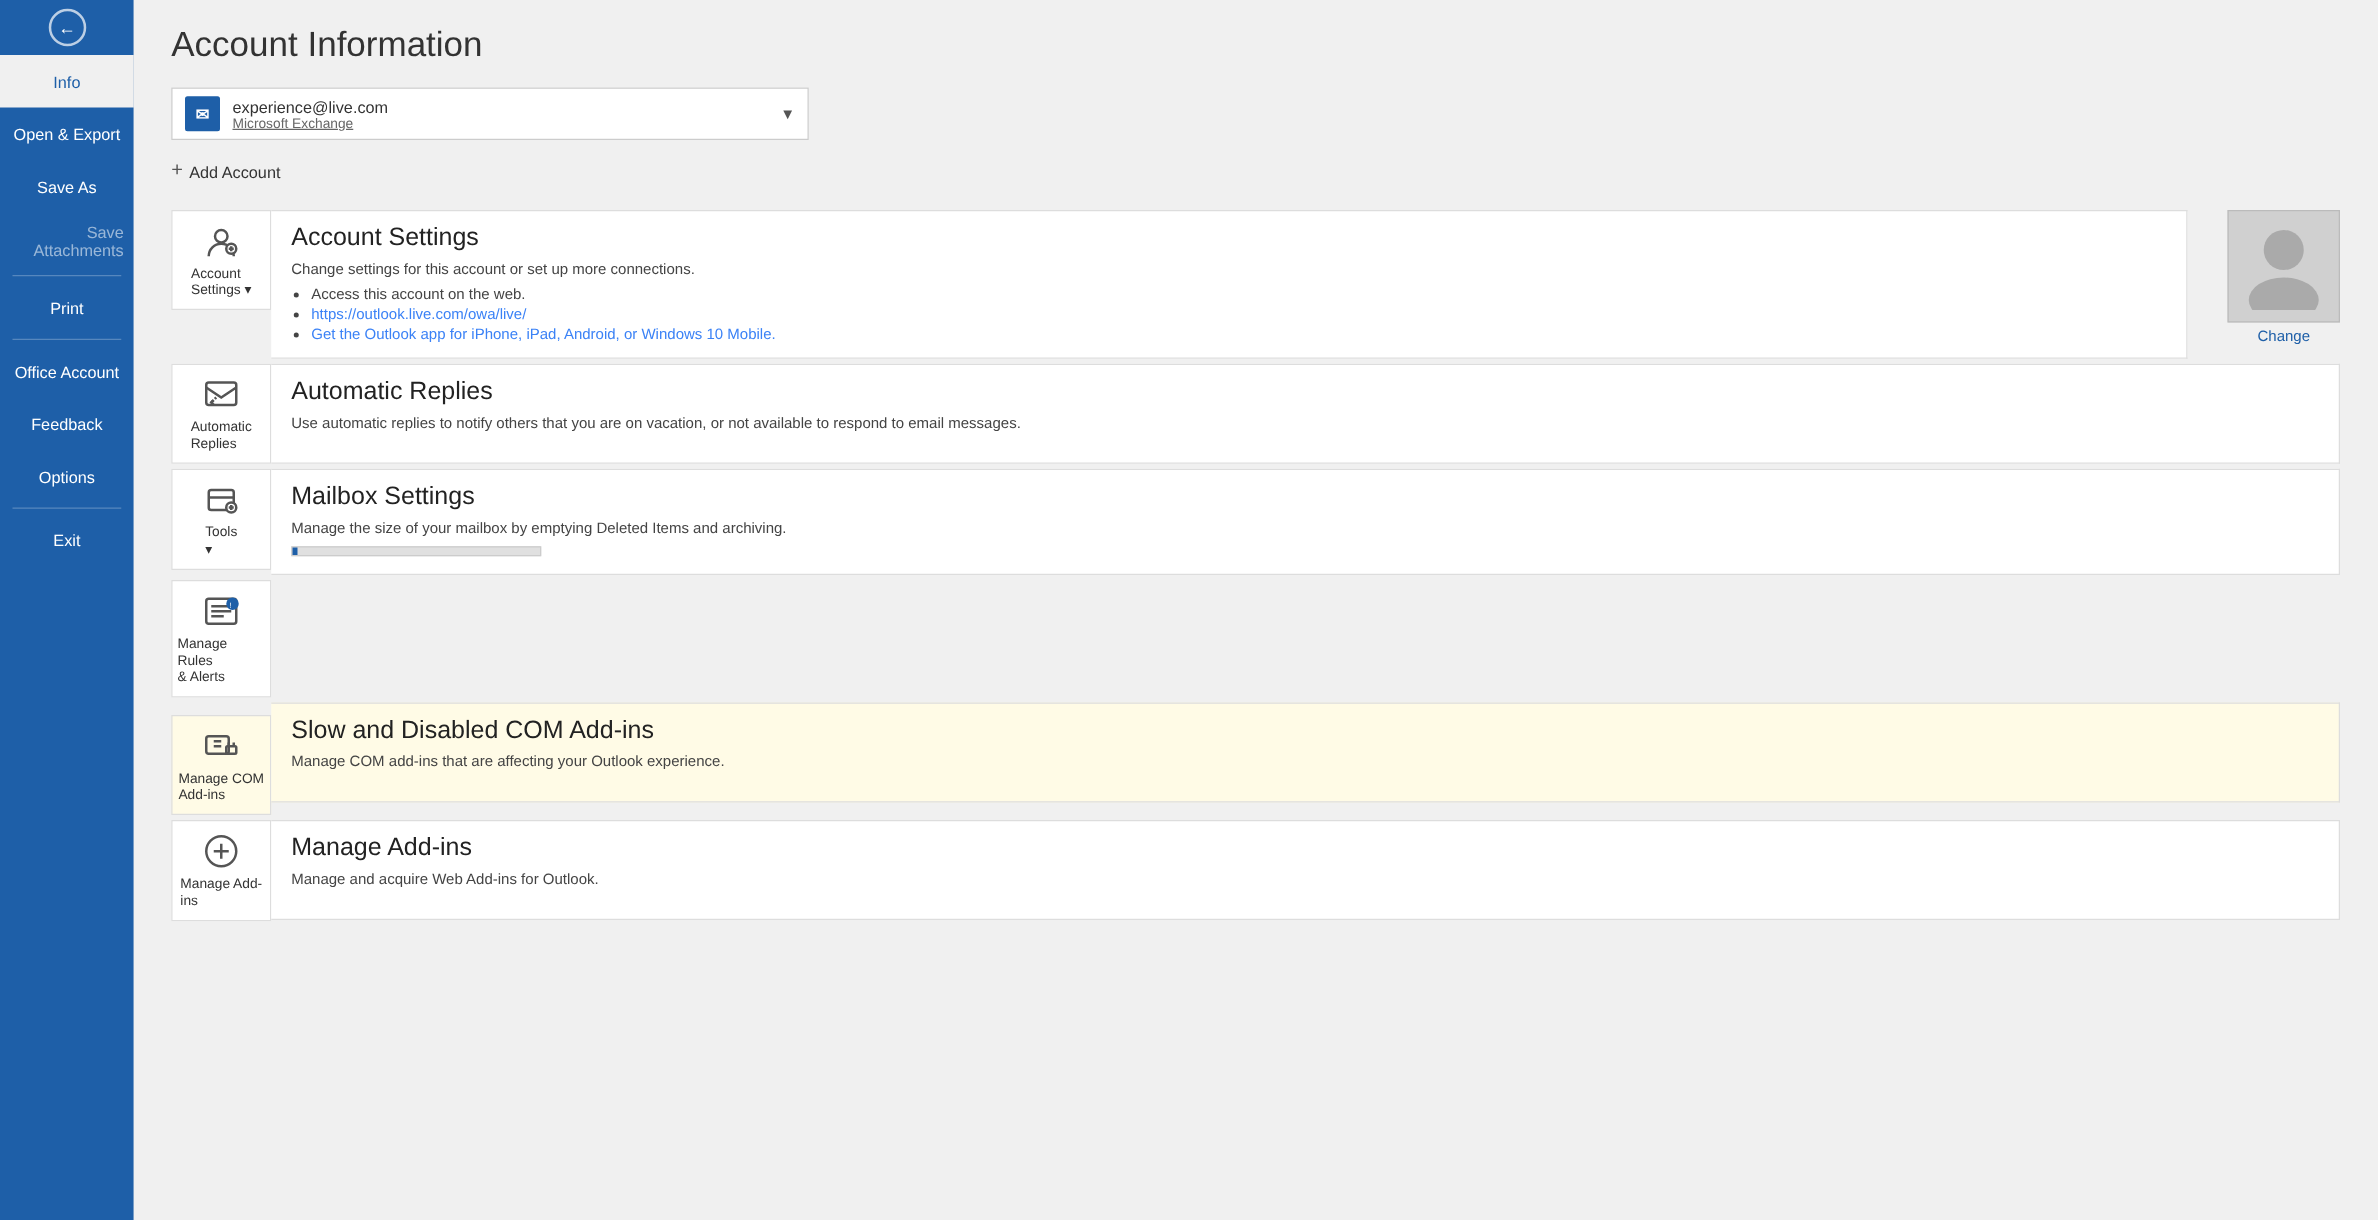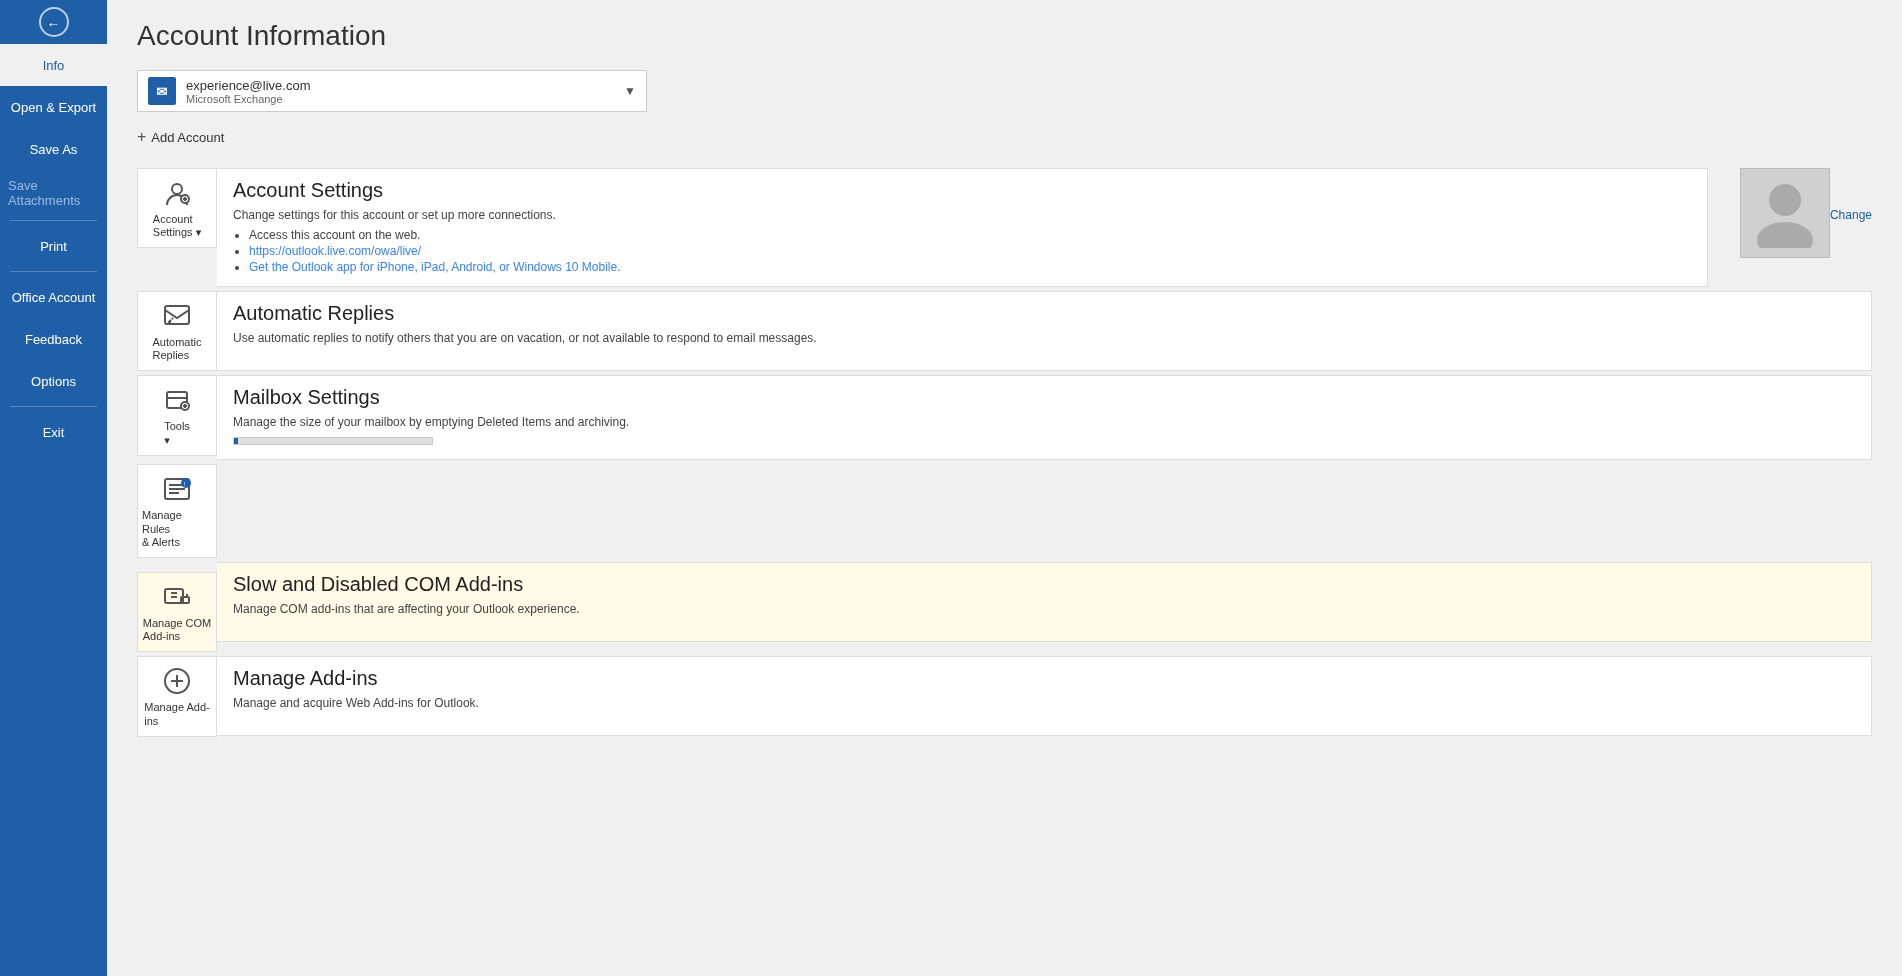--- a/index.html
+++ b/index.html
@@ -34,21 +34,21 @@
       font-size: 14px;
     }
     .sidebar-item {
       display: flex;
       align-items: center;
       justify-content: center;
       padding: 8px 8px;
       color: white;
       font-size: 13px;
       cursor: pointer;
-      text-align: left;
+      text-align: right;
       min-height: 42px;
     }
     .sidebar-item.active { background: #f0f0f0; color: #1e5fa8; }
     .sidebar-divider {
       height: 1px;
       background: rgba(255,255,255,0.25);
       margin: 4px 10px;
     }
     .sidebar-item.dim { color: rgba(255,255,255,0.55); cursor: default; }
 
@@ -90,21 +90,21 @@
       margin-right: 10px;
       flex-shrink: 0;
     }
     .account-icon-inner {
       color: white;
       font-size: 13px;
       font-weight: bold;
     }
     .account-info { flex: 1; }
     .account-email { font-size: 13px; color: #333; }
-    .account-type { font-size: 11px; color: #666; }
+    .account-type { font-size: 11px; color: #666; text-decoration: underline; }
     .account-dropdown-arrow {
       font-size: 12px;
       color: #555;
     }
 
     
     .add-account-btn {
       display: flex;
       align-items: center;
       gap: 5px;
@@ -195,21 +195,21 @@
     }
 
     
     .account-settings-row {
       display: flex;
       align-items: flex-start;
       margin-bottom: 4px;
     }
     .profile-photo-area {
       display: flex;
-      flex-direction: row;
+      flex-direction: column;
       align-items: center;
       margin-left: 32px;
     }
     .profile-photo {
       width: 90px;
       height: 90px;
       background: #d0d0d0;
       border: 1px solid #bbb;
       display: flex;
       align-items: center;

